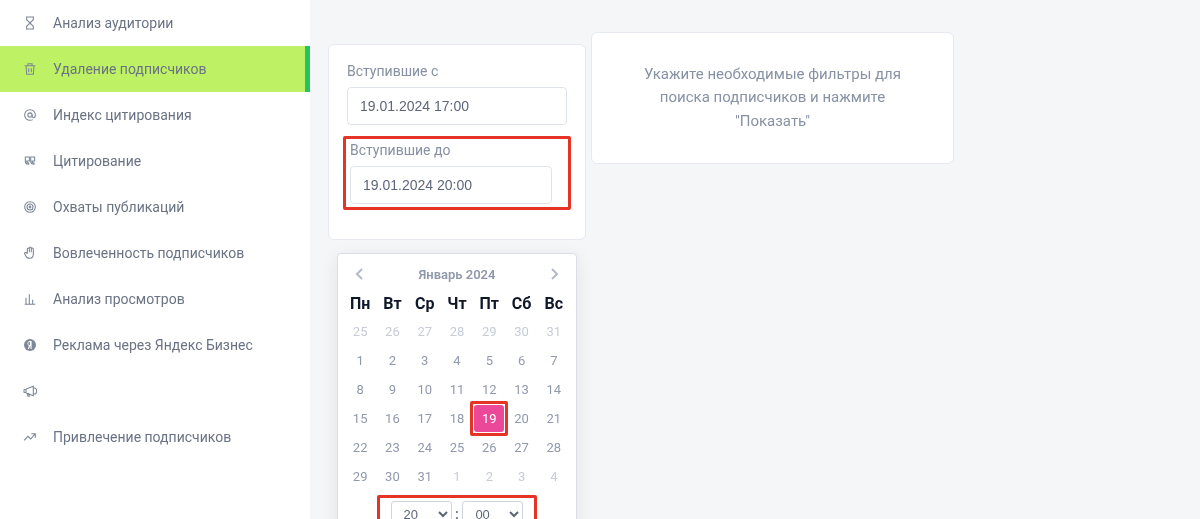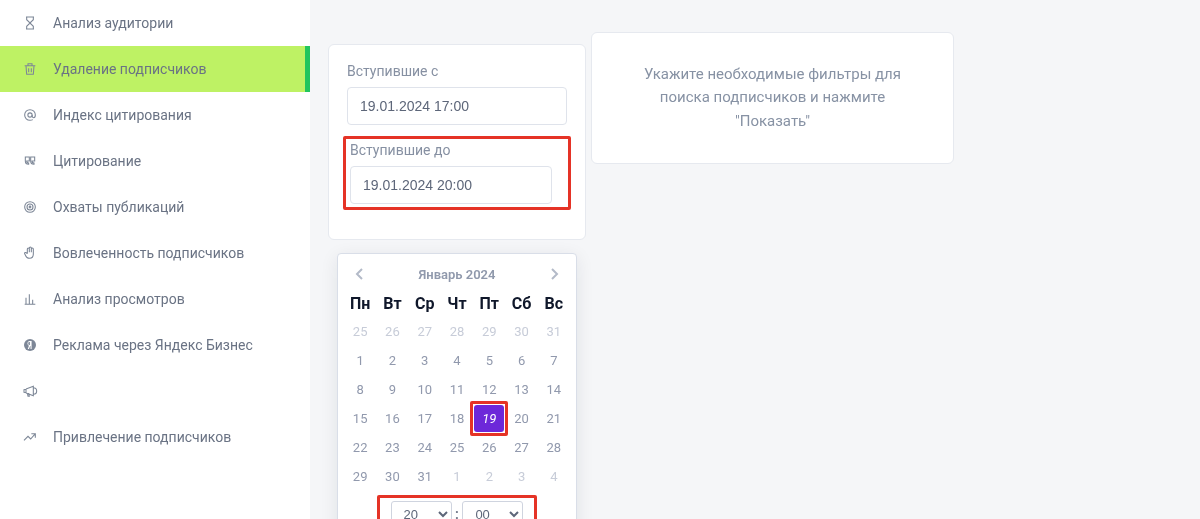--- a/index.html
+++ b/index.html
@@ -22,21 +22,21 @@
   .group { margin-bottom: 14px; }
   .hl-red { position: relative; border: 3px solid #e53326; border-radius: 2px; padding: 3px 16px 3px 4px; margin: -3px -4px -3px -4px; }
   .datepicker { position: absolute; top: 208px; left: 8px; width: 240px; background: #fff; border: 1px solid #d9dee8; border-radius: 4px; padding: 8px 6px 8px 6px; box-shadow: 0 4px 18px rgba(26,36,58,0.09); z-index: 5; }
   .dp-head { display: flex; align-items: center; justify-content: space-between; padding: 2px 6px 6px; color: #9099ac; font-weight: 600; font-size: 13px; }
   .dp-nav { width: 20px; height: 20px; display:flex; align-items:center; justify-content:center; cursor:pointer; color: #b3bac8; }
   .dp-nav svg { width: 10px; height: 12px; stroke: currentColor; fill: none; stroke-width: 2; }
   .dp-grid { display: grid; grid-template-columns: repeat(7, 1fr); text-align: center; }
   .dp-dow { font-size: 16px; color: #0f172a; font-weight: 700; padding: 4px 0; }
   .dp-cell { font-size: 13px; color: #9199ad; padding: 6px 0; cursor: pointer; border-radius: 3px; margin:1px; }
   .dp-cell.out { color: #c7ccd8; }
-  .dp-cell.sel { background: #6d28d9; color: #fff; font-style: italic; }
+  .dp-cell.sel { background: #ec4899; color: #fff; }
   .hl-red-cell { position: relative; }
   .hl-red-cell::after { content:""; position:absolute; inset:-3px; border:3px solid #e53326; border-radius:2px; pointer-events:none; }
   .dp-time { display:flex; align-items:center; justify-content:center; gap:6px; margin-top:6px; padding:4px 0 6px; position: relative; }
   .dp-time select { border:1px solid #cfd4df; border-radius:3px; padding:4px 16px 4px 8px; font-size:13px; outline:none; color:#5d6679; appearance: auto; background:#fff; }
   .dp-time .colon { font-weight:600; color:#6d7587; }
   .dp-time-hl { position: relative; }
   .dp-time-hl::after { content:""; position:absolute; left:-14px; right:-14px; top:-6px; bottom:-6px; border:3px solid #e53326; border-radius:2px; pointer-events:none; }
 </style>
 </head>
 <body>

